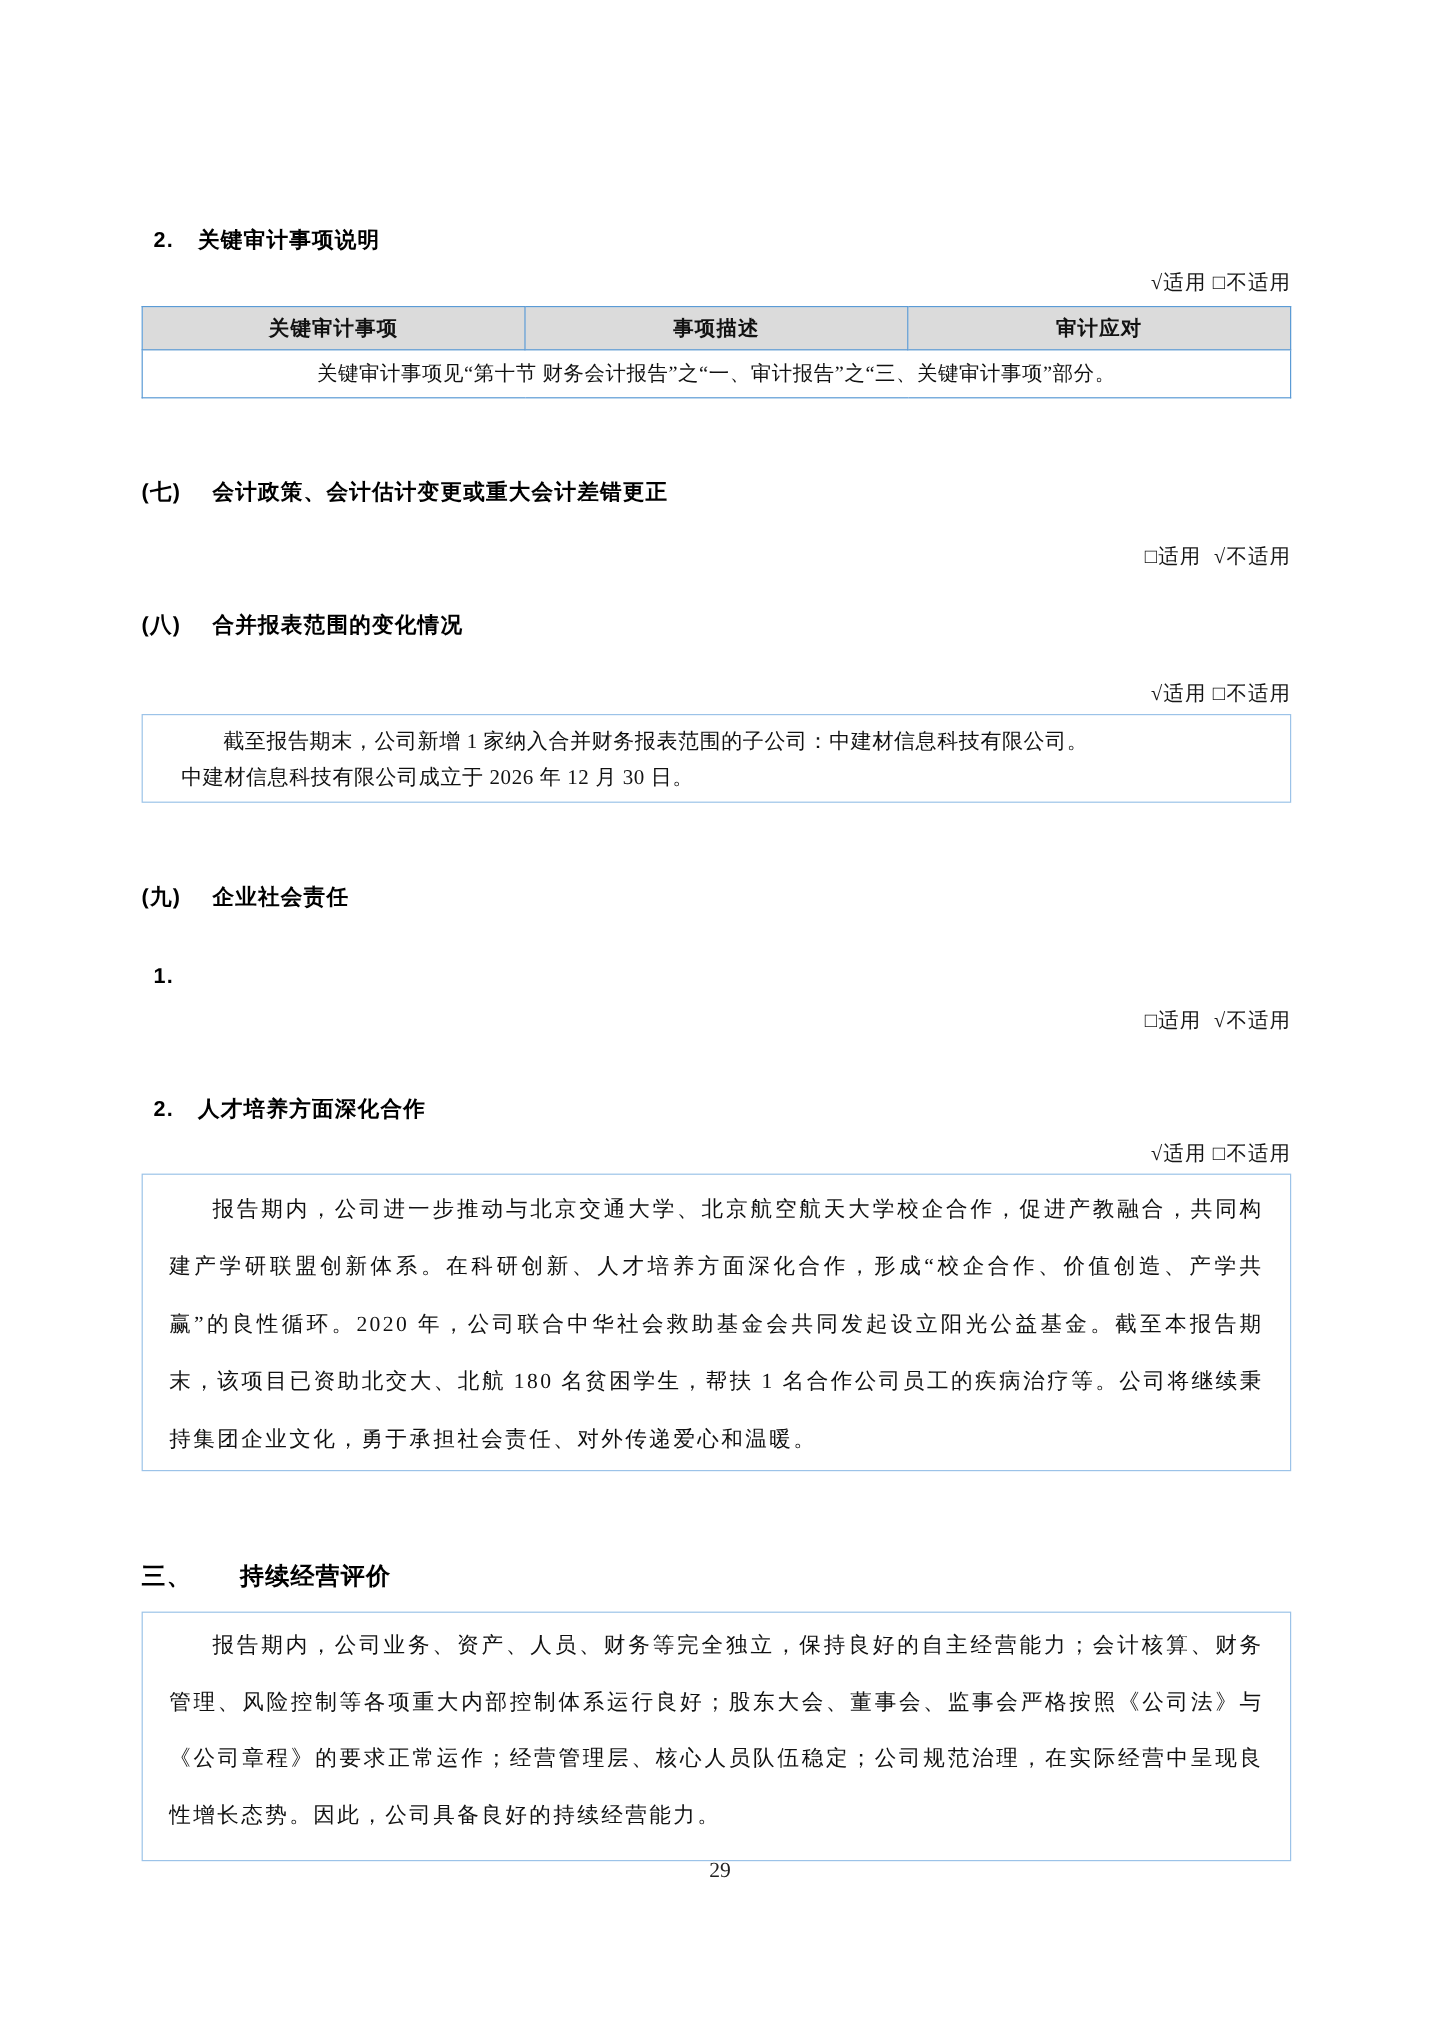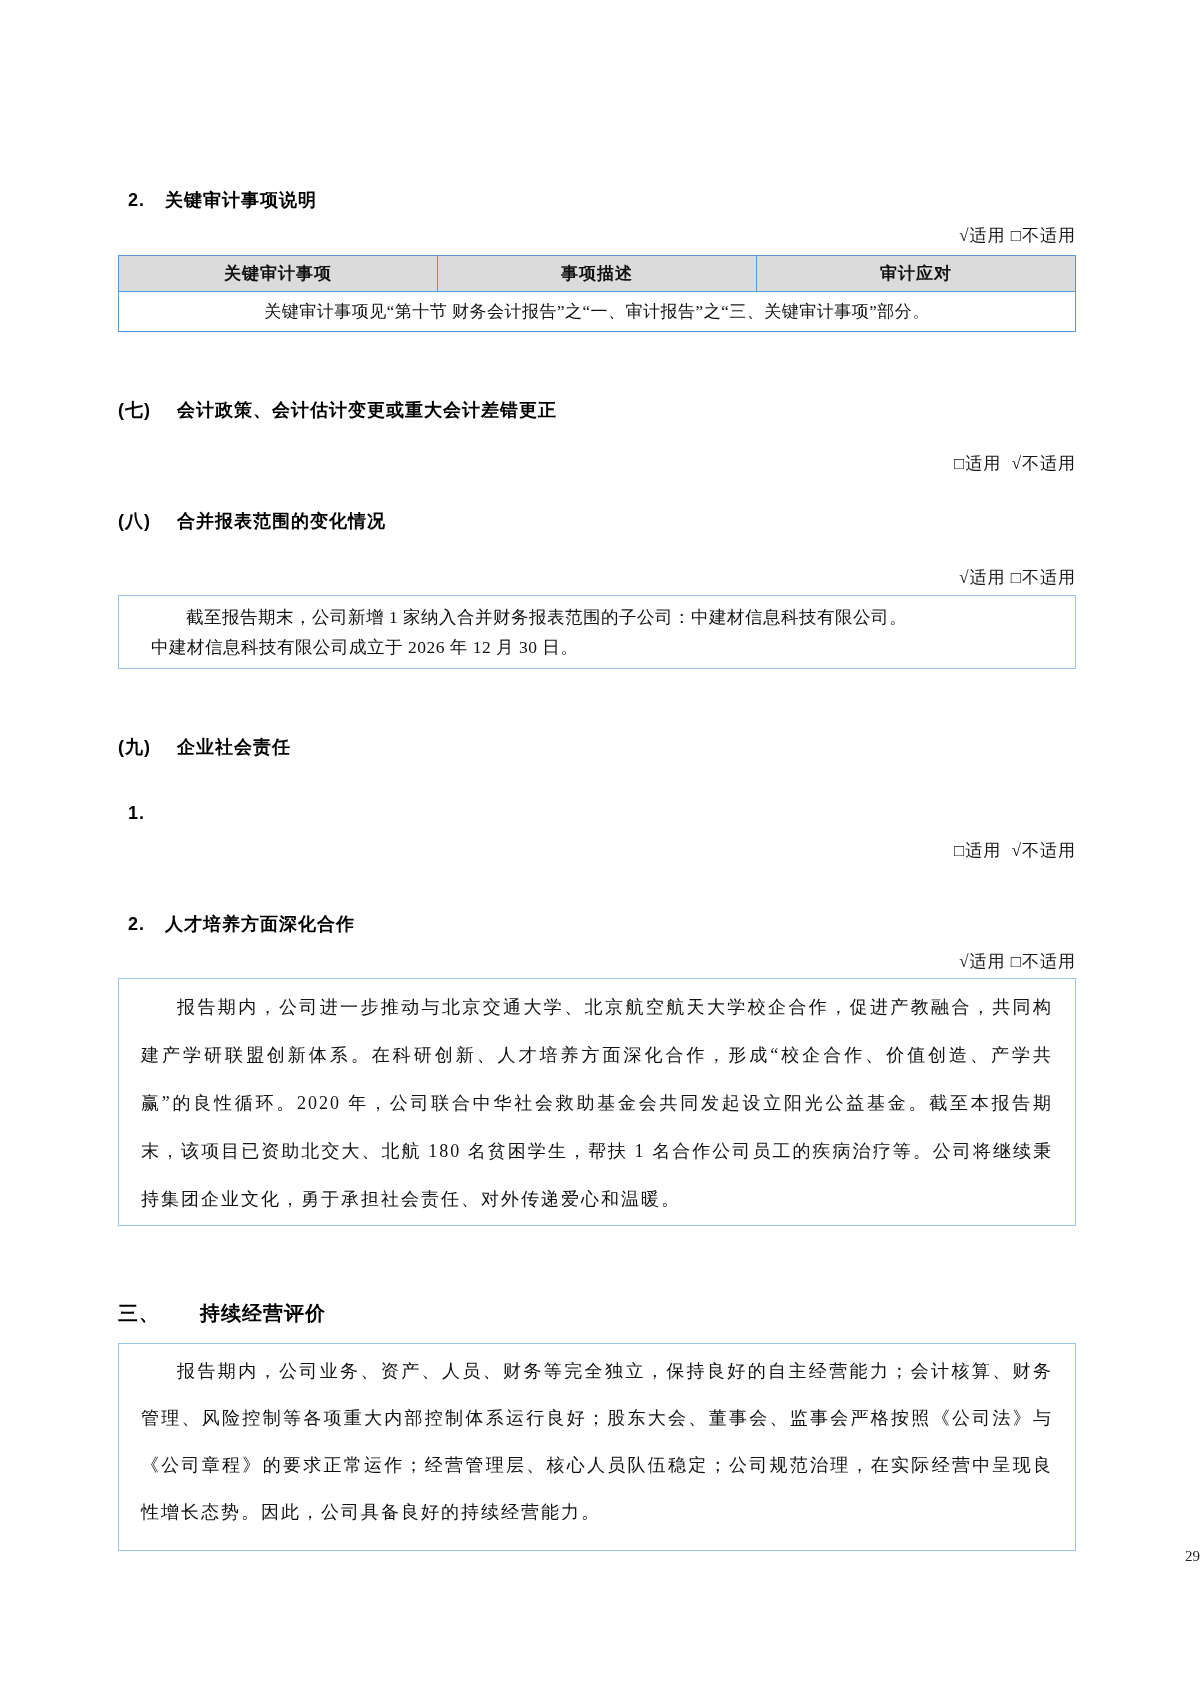--- a/index.html
+++ b/index.html
@@ -99,22 +99,22 @@
   .mt-applic4  { margin-top: 15px; }
   .mt-sub2     { margin-top: 50px; }
   .mt-applic5  { margin-top: 14px; }
   .mt-box2     { margin-top: 5px;  }
   .mt-sec3     { margin-top: 74px; }
   .mt-box3     { margin-top: 16px; }
   .page-num {
     position: absolute;
     left: 0; top: 1548px;
     width: 1200px;
-    text-align: right;
-    font-size: 15px;
+    text-align: center;
+    font-size: 18px;
     color: #222;
   }
 </style>
 </head>
 <body>
 
 <div class="content">
 
   <div class="h h-item mt-heading1">
     <span class="num">2.</span>

